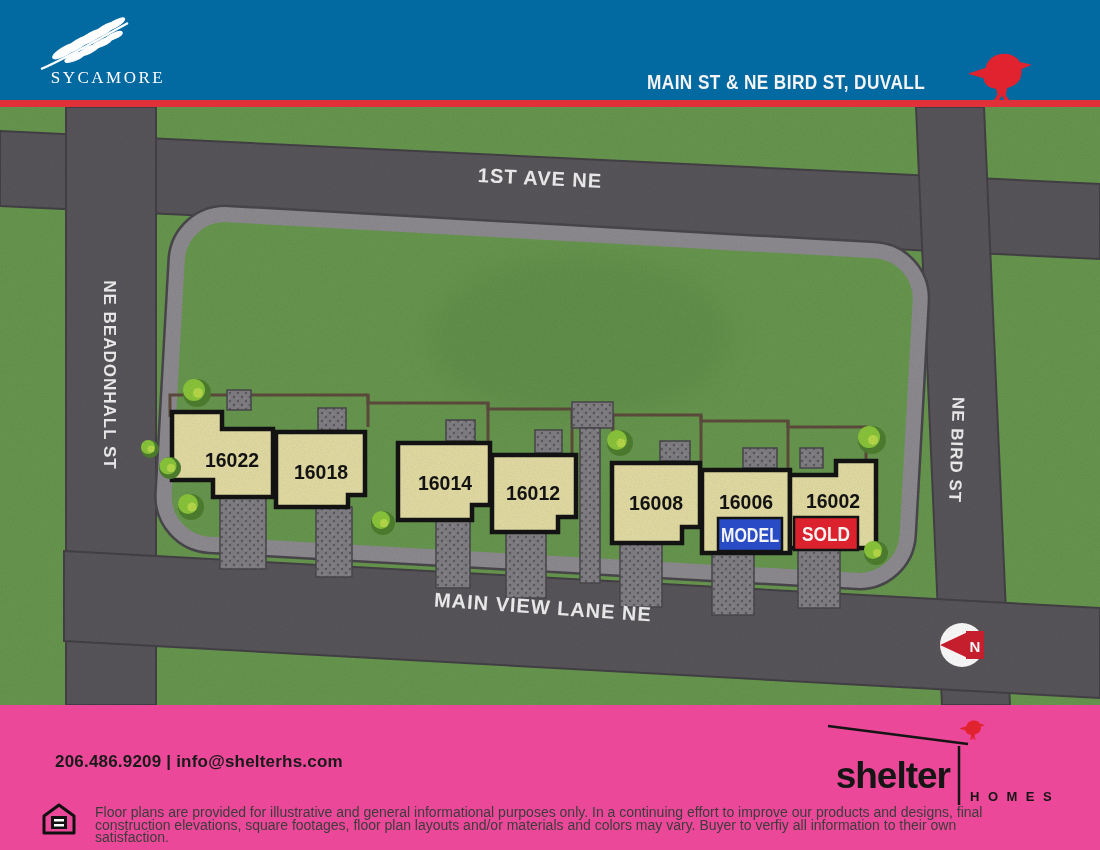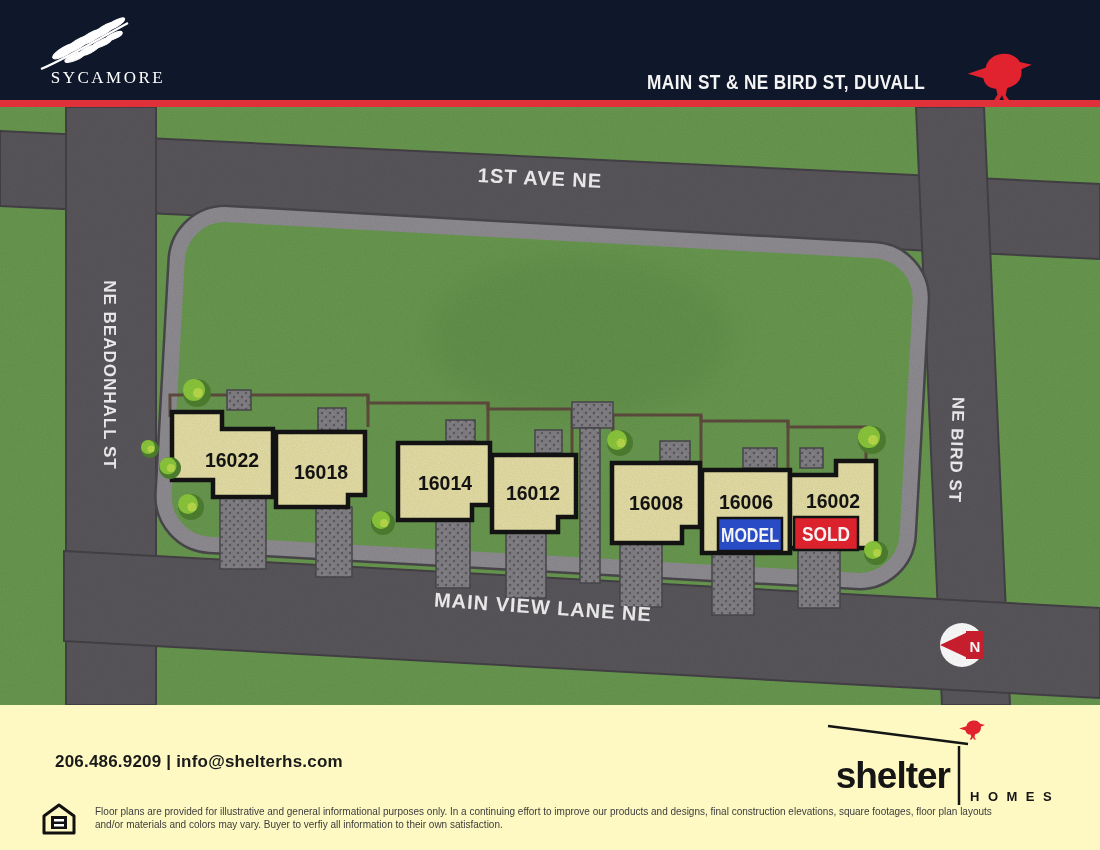--- a/index.html
+++ b/index.html
@@ -1,37 +1,37 @@
 <!DOCTYPE html>
 <html><head>
 <meta charset="utf-8">
 <style>
   html,body{margin:0;padding:0;background:#ffffff;}
   .page{position:relative;width:1100px;height:850px;background:#ffffff;overflow:hidden;
         font-family:"Liberation Sans",sans-serif;}
   
-  .header{position:absolute;left:0;top:0;width:1100px;height:100px;background:#0f172a;}
+  .header{position:absolute;left:0;top:0;width:1100px;height:100px;background:#0369a1;}
   .stripe{position:absolute;left:0;top:100px;width:1100px;height:7px;background:#e0313a;}
   .brand{position:absolute;left:18px;top:10px;width:180px;text-align:center;color:#fff;}
   .brand-name{font-family:"Liberation Serif","DejaVu Serif",serif;font-size:17px;letter-spacing:2.5px;margin-top:58px;}
   .brand-city{font-size:8px;font-weight:bold;letter-spacing:2px;margin-top:12px;}
   .crossroads{position:absolute;right:175px;top:70px;color:#f4f4f4;font-size:21px;font-weight:bold;
               letter-spacing:.5px;transform:scaleX(.82);transform-origin:right center;white-space:nowrap;}
   .hbird{position:absolute;right:58px;top:50px;}
   
   .mapwrap{position:absolute;left:0;top:107px;width:1100px;height:598px;}
   svg text{font-family:"Liberation Sans",sans-serif;}
   .street-label{fill:#f2f2f2;font-weight:bold;letter-spacing:1px;}
   .lot-label{fill:#141414;font-weight:bold;}
   .banner-label{fill:#ffffff;font-weight:bold;}
   
-  .footer{position:absolute;left:0;top:705px;width:1100px;height:145px;background:#fef9c3;}
+  .footer{position:absolute;left:0;top:705px;width:1100px;height:145px;background:#ec4899;}
   .contact{position:absolute;left:55px;top:47px;font-size:17px;font-weight:bold;color:#1a1a1a;letter-spacing:.2px;}
   .sh-logo{position:absolute;left:818px;top:3px;}
-  .disclaimer{position:absolute;left:95px;top:101px;width:905px;font-size:10px;line-height:12.5px;color:#3c3c3c;}
+  .disclaimer{position:absolute;left:95px;top:101px;width:905px;font-size:14px;line-height:12.5px;color:#3c3c3c;}
   .eho{position:absolute;left:42px;top:98px;}
 </style>
 </head>
 <body>
 
 <div class="page">
 
   <div class="header">
     <svg width="100" height="58" viewBox="0 0 100 58" style="position:absolute;left:35px;top:14px">
       <g stroke="#ffffff" fill="#ffffff">

